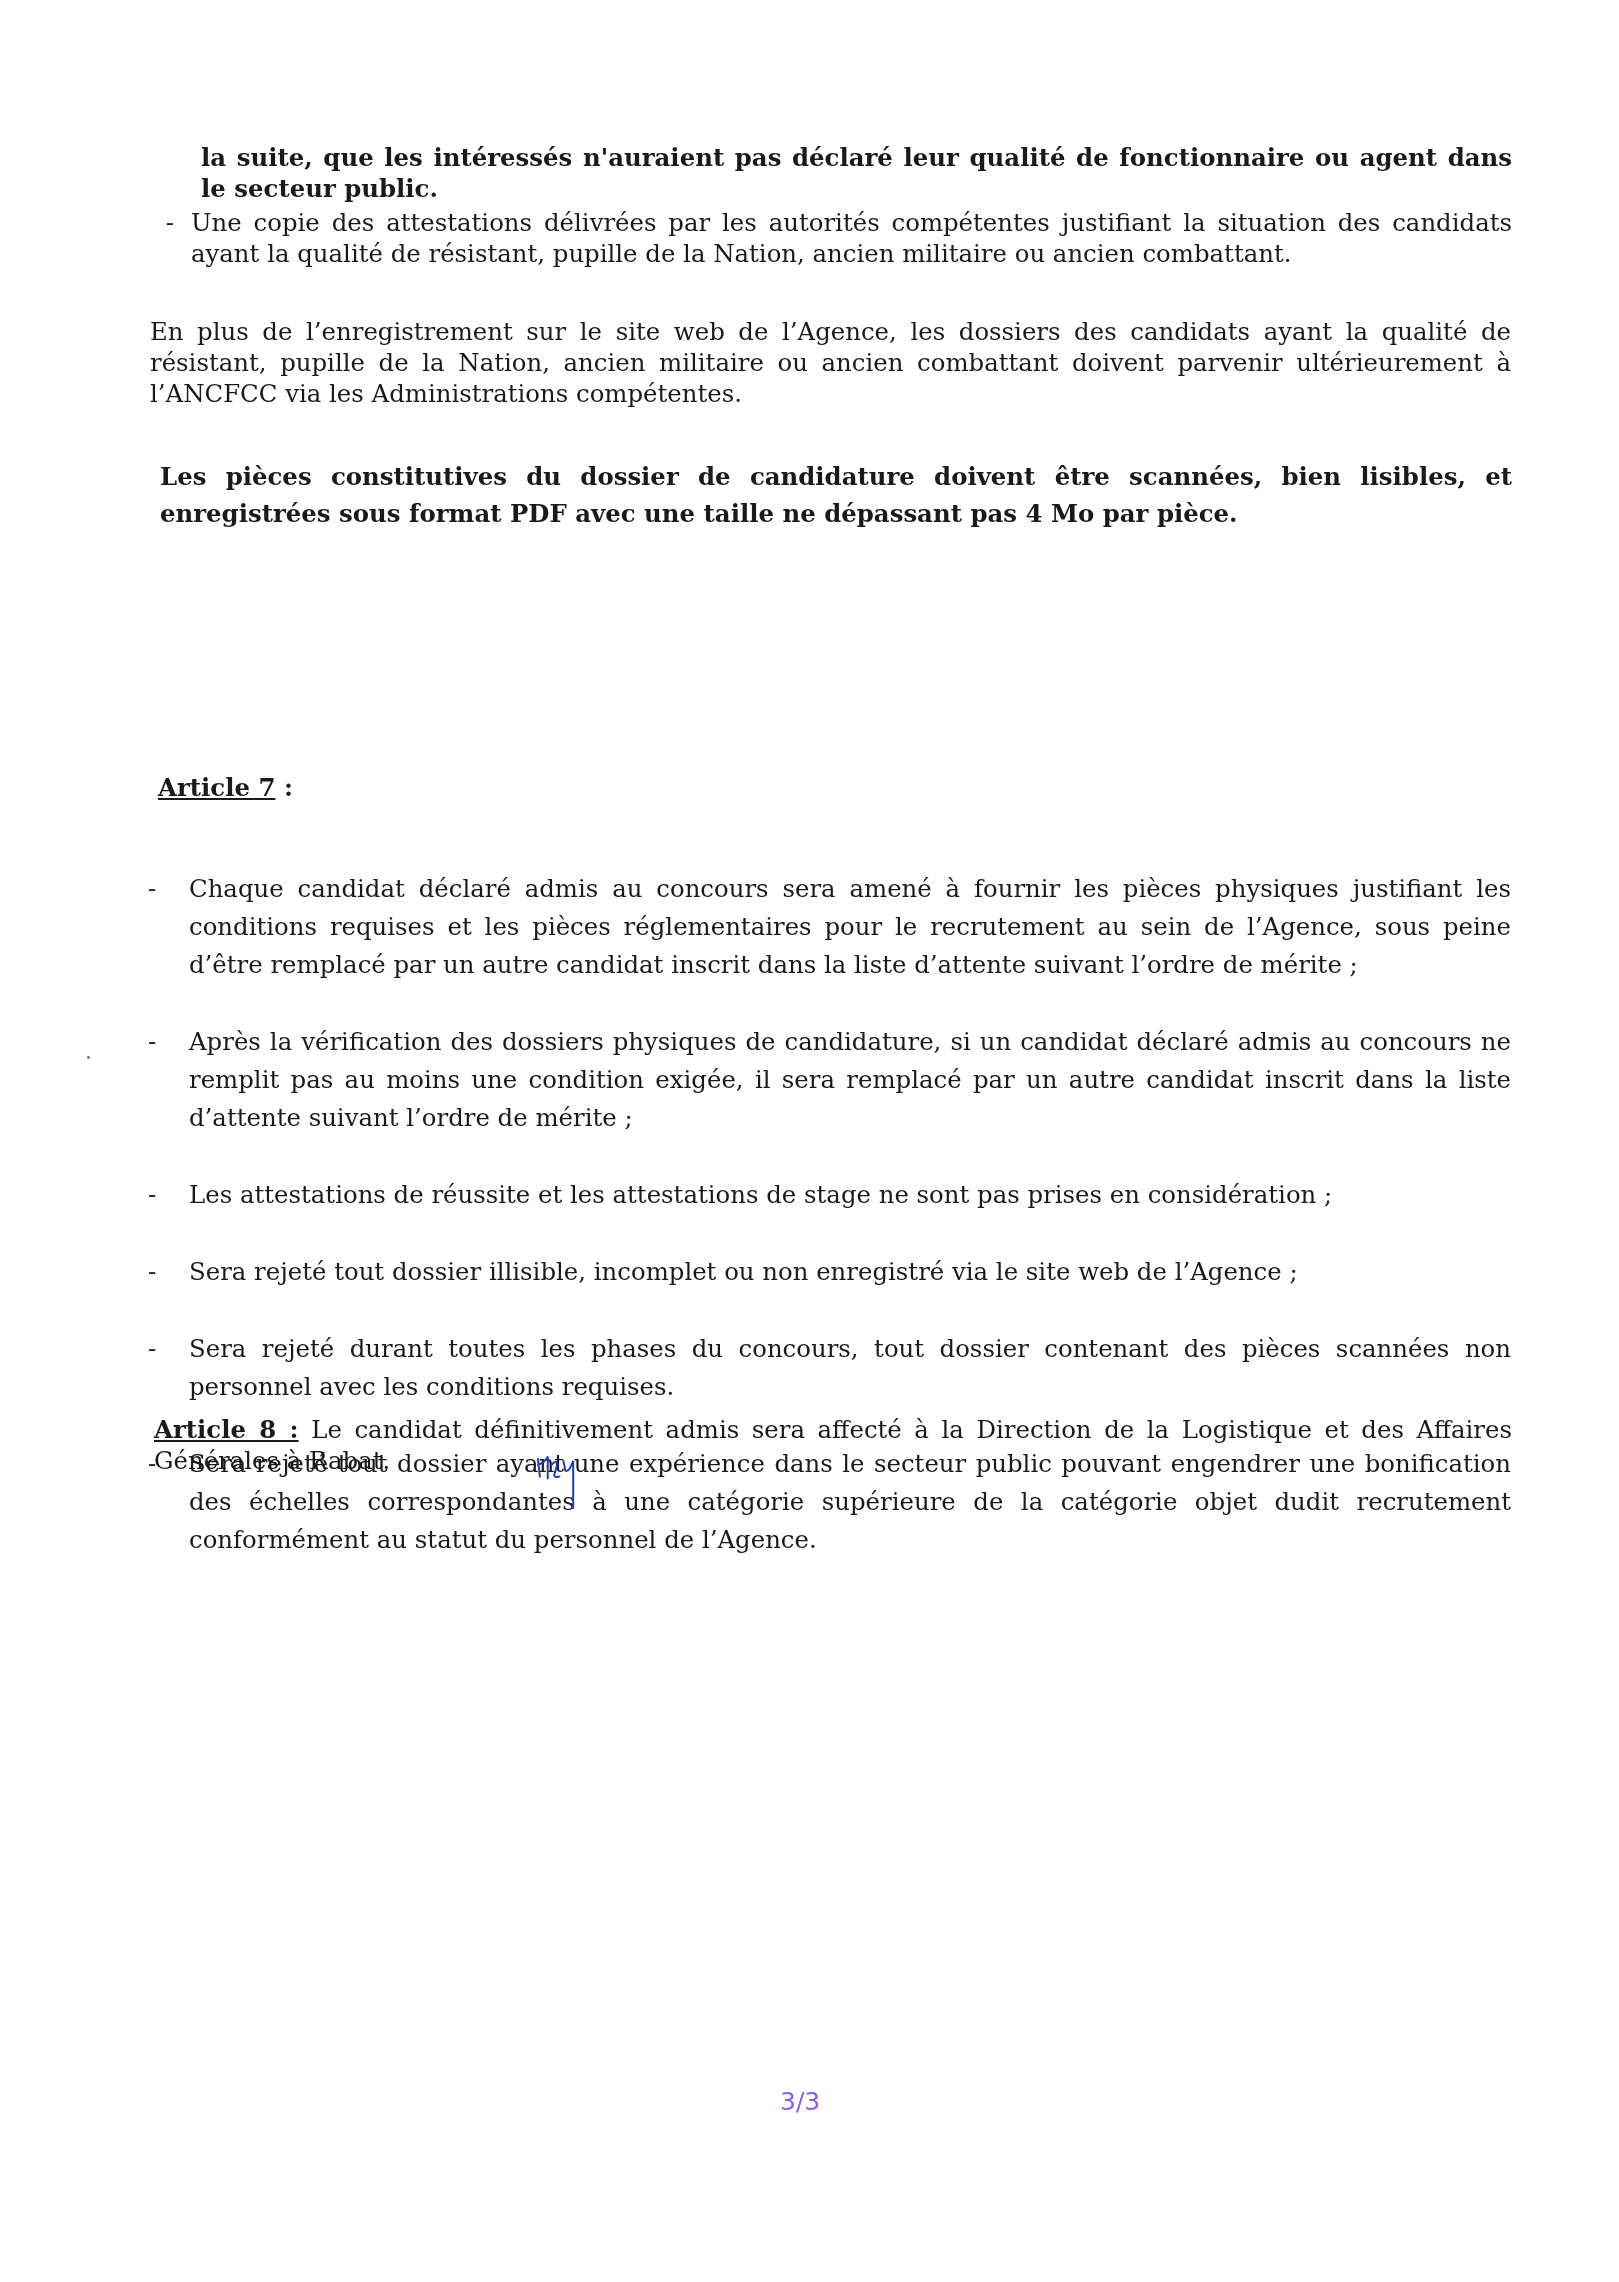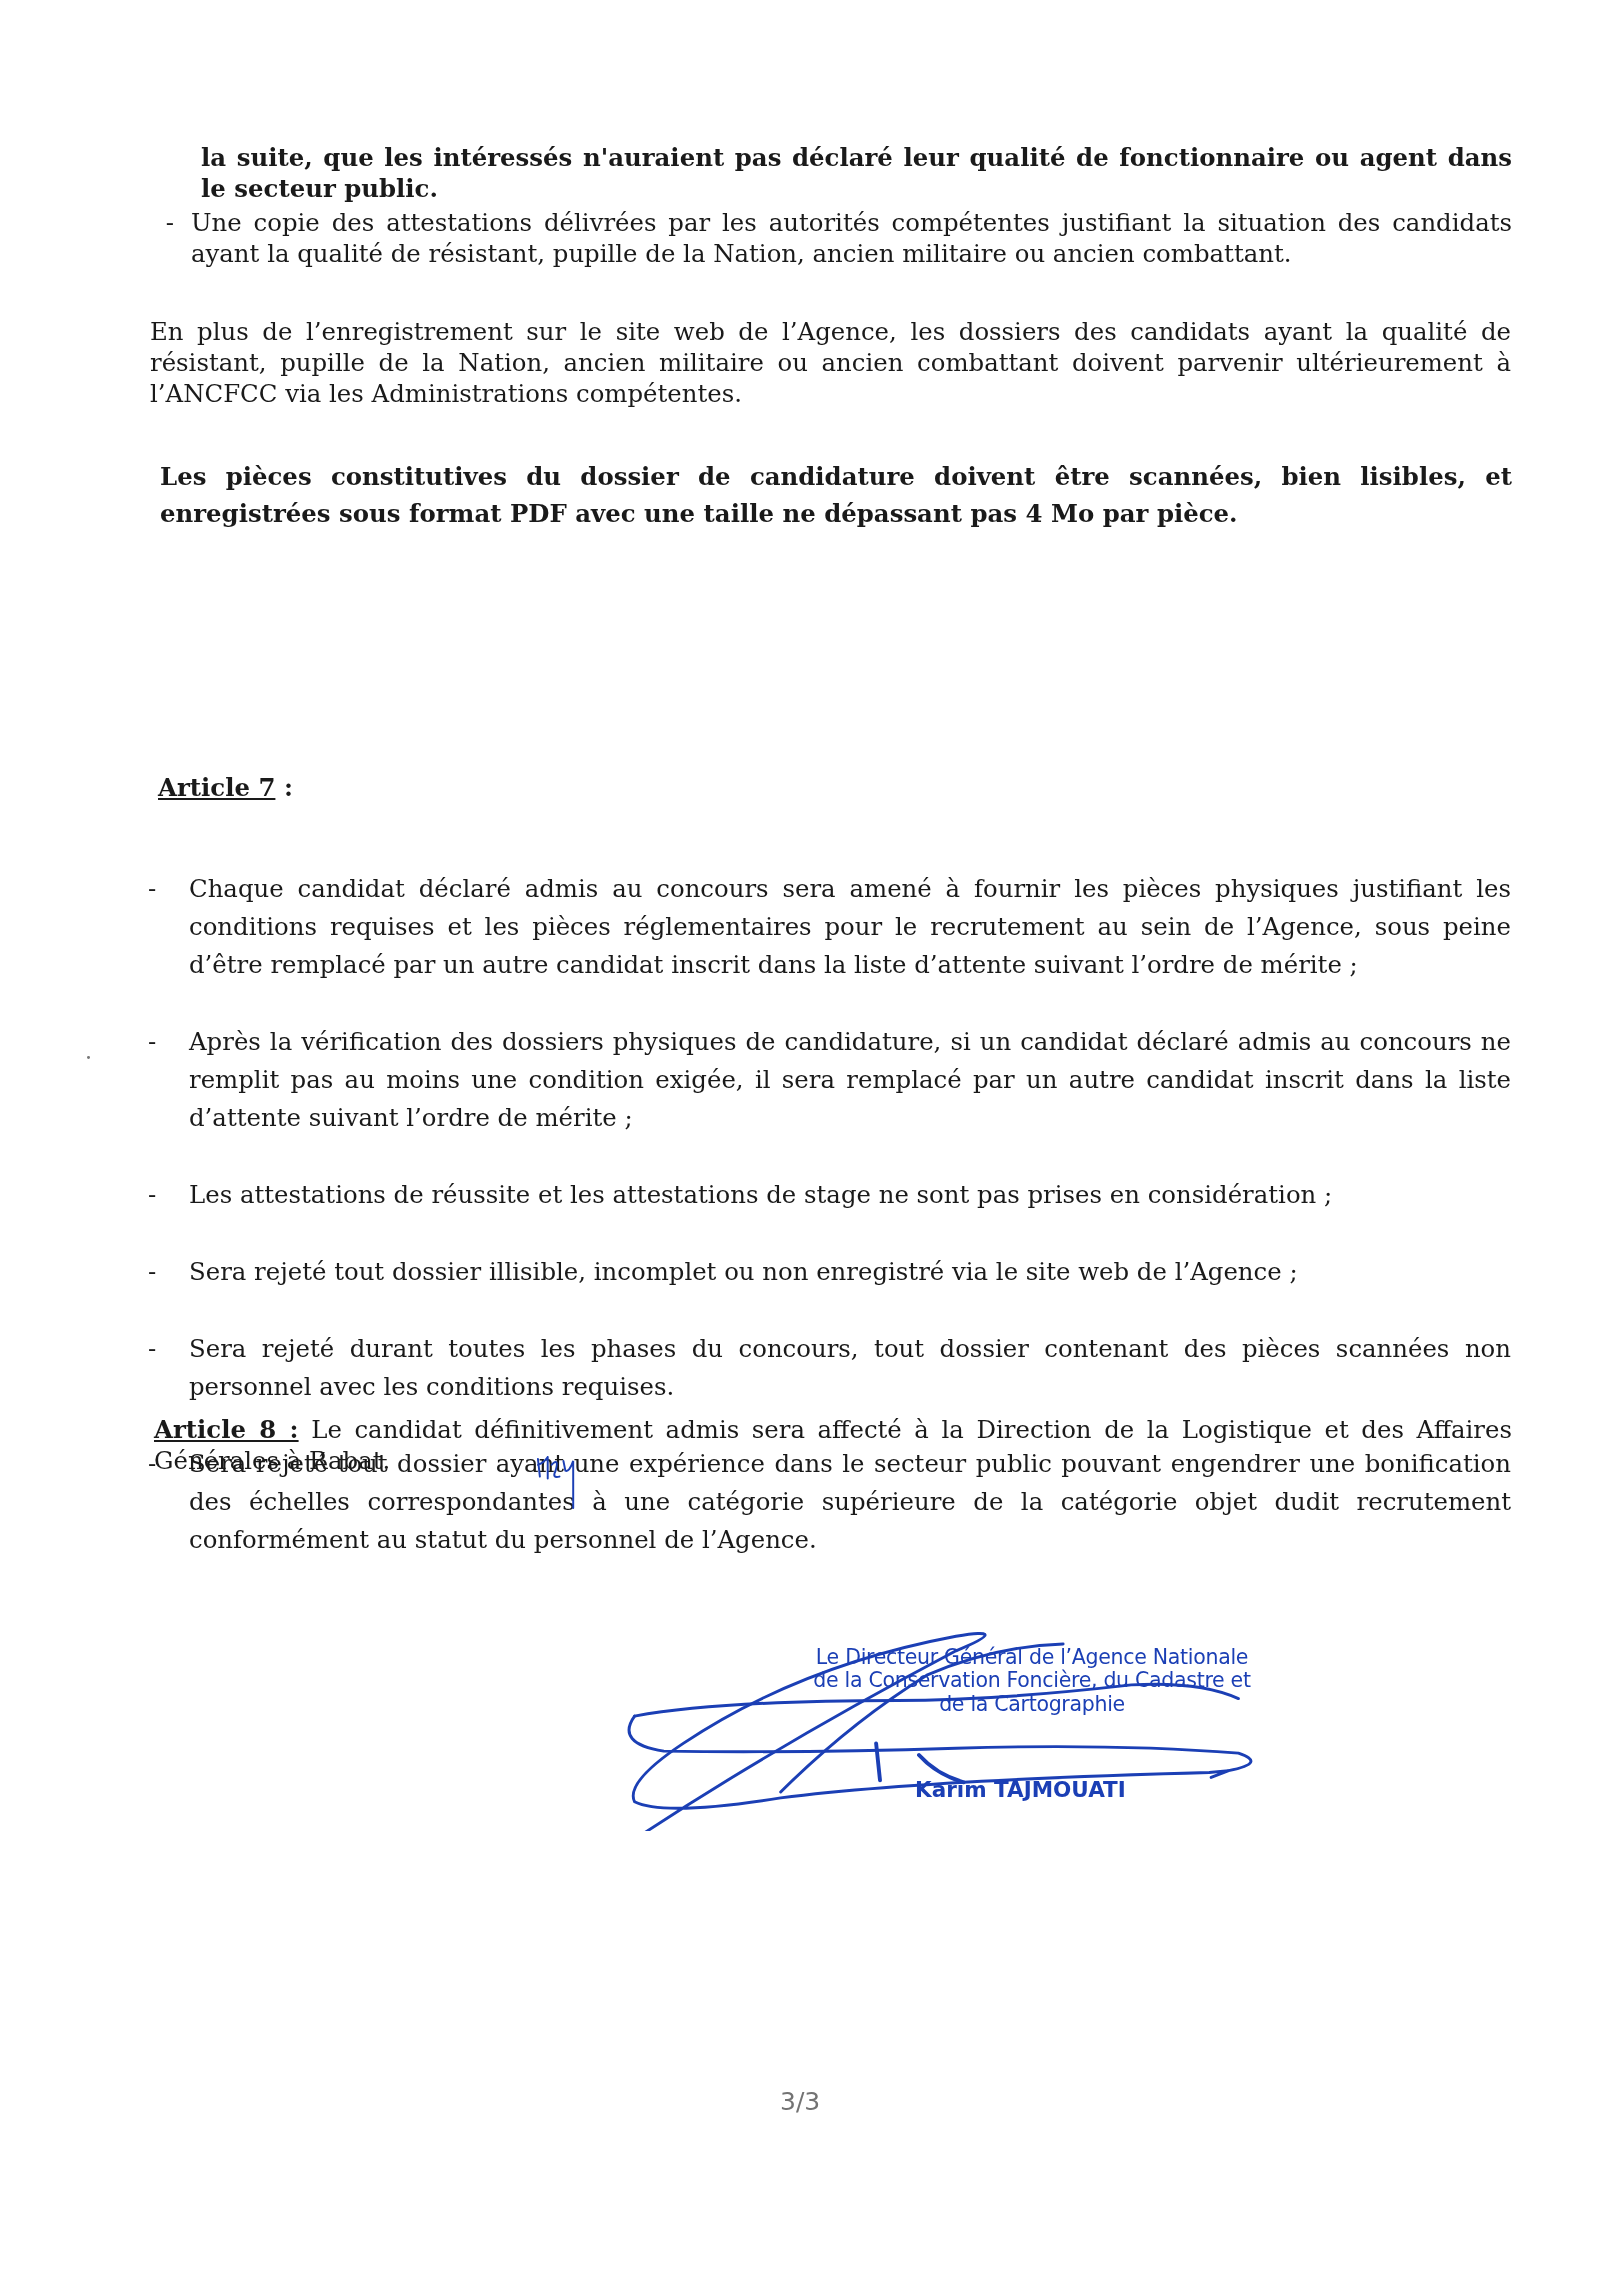--- a/index.html
+++ b/index.html
@@ -13,21 +13,21 @@
   .btext { margin-left: 39px; text-align: justify; }
   .art7 .btext { margin-left: 41px; margin-top: 39px; }
   .li { position: relative; }
   .u { text-decoration: underline; font-weight: bold; }
   .stray { position: absolute; left: 87px; top: 1056px; width: 2.9px; height: 2.9px; background: #777; border-radius: 50%; }
   .sig-wrap { position: absolute; left: 605px; top: 1607px; width: 663px; height: 224px; }
   .stamp { position: absolute; color: #1b3fb5; font-family: "DejaVu Sans", "Liberation Sans", sans-serif; font-size: 20.5px; line-height: 23.4px; }
   .stamp-title { left: 198px; top: 39px; width: 458px; text-align: center; letter-spacing: -0.3px; }
   .stamp-name { left: 310px; top: 171px; font-weight: bold; font-size: 21.5px; }
   .initials { position: absolute; left: 534px; top: 1451px; width: 49px; height: 59px; }
-  .pagenum { position: absolute; left: 780px; top: 2087px; font-family: "DejaVu Sans", "Liberation Sans", sans-serif; font-size: 25px; color: #737373; }
+  .pagenum { position: absolute; left: 780px; top: 2087px; font-family: "DejaVu Sans", "Liberation Sans", sans-serif; font-size: 25px; color: #8b5cf6; }
 </style>
 </head>
 <body>
 
 <div class="page">
 
   <div class="blk just bold" style="top:142px; left:201px; width:1311px;">
     <span>la suite, que les intéressés n'auraient pas déclaré leur qualité de fonctionnaire ou agent dans le secteur public.</span>
   </div>
 
@@ -76,29 +76,17 @@
     <span class="u">Article 8 :</span>
     <span>Le candidat définitivement admis sera affecté à la Direction de la Logistique et des Affaires Générales à Rabat.</span>
   </div>
 
   <svg class="initials" viewBox="0 0 50 60">
     <path d="M4 8 L6 26 M4 14 Q10 12 14 6 M14 6 L14 28 M18 14 Q26 6 22 20 Q18 28 26 26 M30 10 L32 20 Q36 22 40 10 L40 58" stroke="#1b3fb5" stroke-width="2" fill="none" stroke-linecap="round"></path>
   </svg>
 
   <div class="stray"></div>
 
-  <div class="sig-wrap">
-    <svg width="663" height="224" viewBox="0 0 680 230" style="position:absolute;left:0;top:0;">
-      <path d="M40 232 Q180 140 360 45 Q420 20 360 30 Q200 60 80 140 Q20 180 30 200 Q60 215 180 196 Q320 178 620 170 L640 168 L622 175" stroke="#1b3fb5" stroke-width="3" fill="none" stroke-linecap="round"></path>
-      <path d="M30 112 Q120 96 300 96 Q400 96 540 80 Q610 76 650 94" stroke="#1b3fb5" stroke-width="3" fill="none" stroke-linecap="round"></path>
-      <path d="M30 112 Q10 140 60 148 Q200 150 360 145 Q520 140 650 150 Q680 160 640 168" stroke="#1b3fb5" stroke-width="3" fill="none" stroke-linecap="round"></path>
-      <path d="M180 190 Q250 120 330 70 Q400 40 470 38" stroke="#1b3fb5" stroke-width="3" fill="none" stroke-linecap="round"></path>
-      <path d="M278 140 L282 178" stroke="#1b3fb5" stroke-width="4" fill="none" stroke-linecap="round"></path>
-      <path d="M322 152 Q340 172 368 180" stroke="#1b3fb5" stroke-width="4" fill="none" stroke-linecap="round"></path>
-    </svg>
-    <div class="stamp stamp-title">Le Directeur Général de l’Agence Nationale de la Conservation Foncière, du Cadastre et de la Cartographie</div>
-    <div class="stamp stamp-name">Karim TAJMOUATI</div>
-  </div>
 
   <div class="pagenum">3/3</div>
 
 </div>
 
 
 </body></html>

